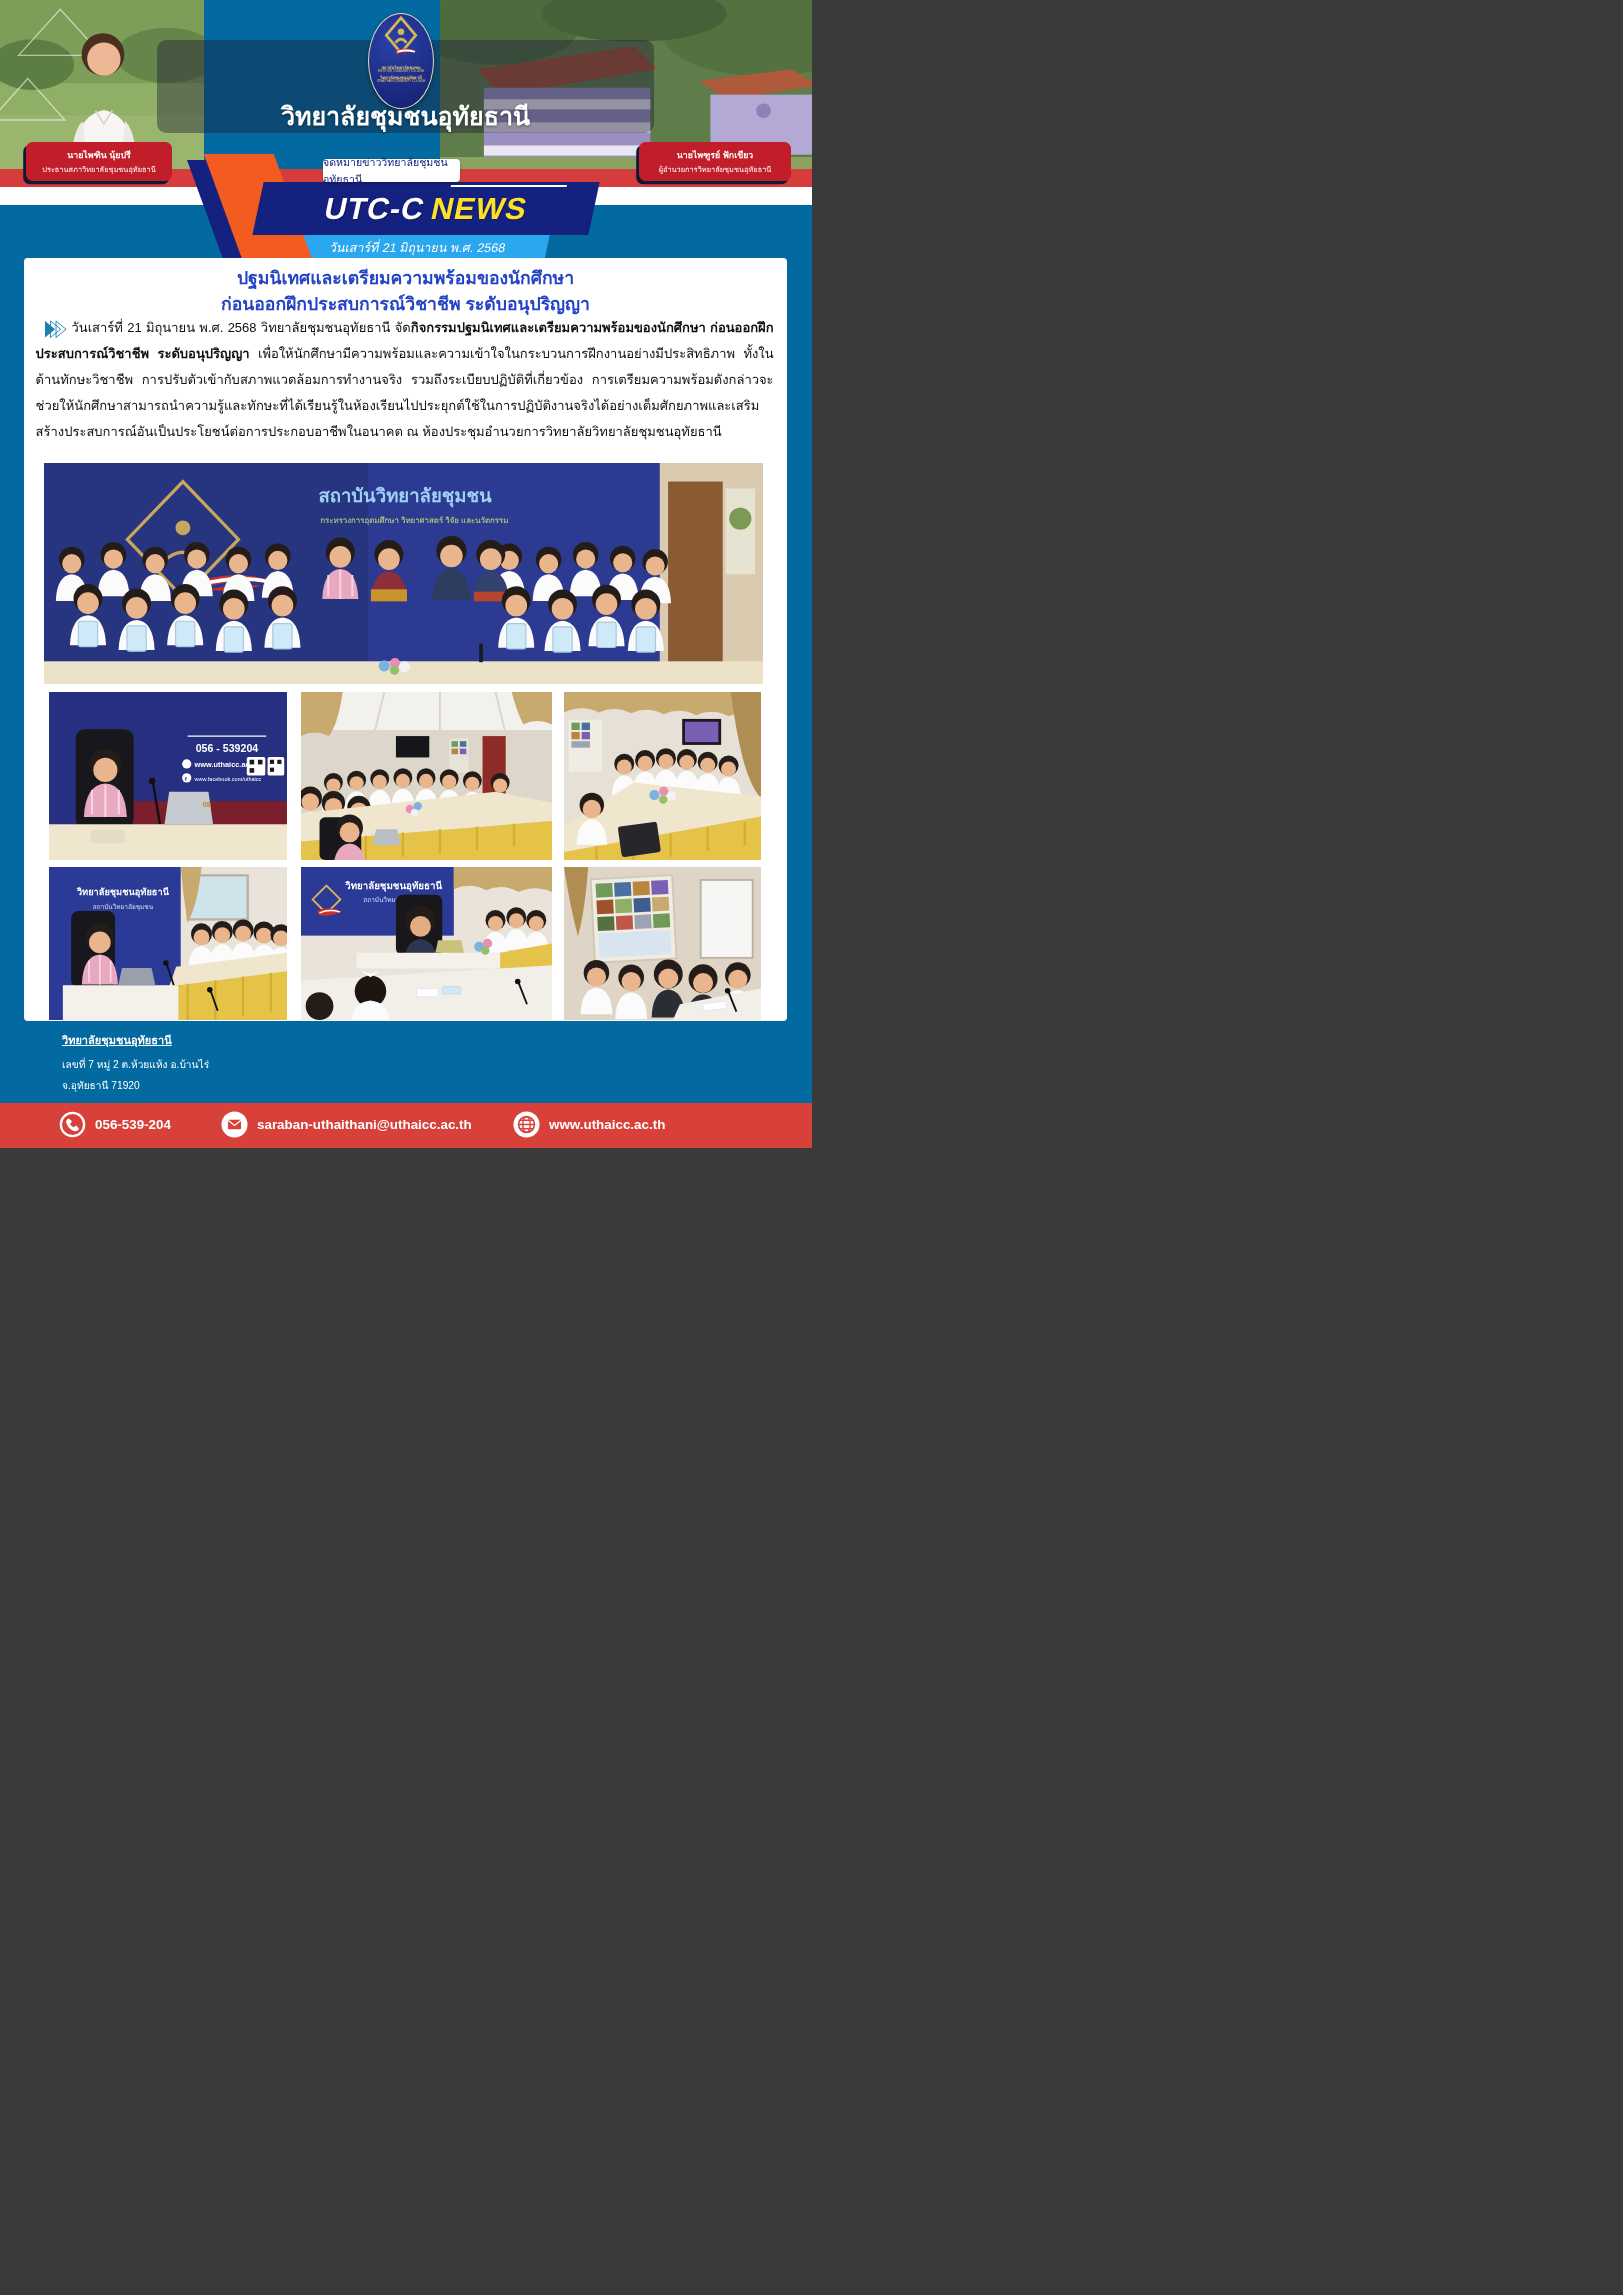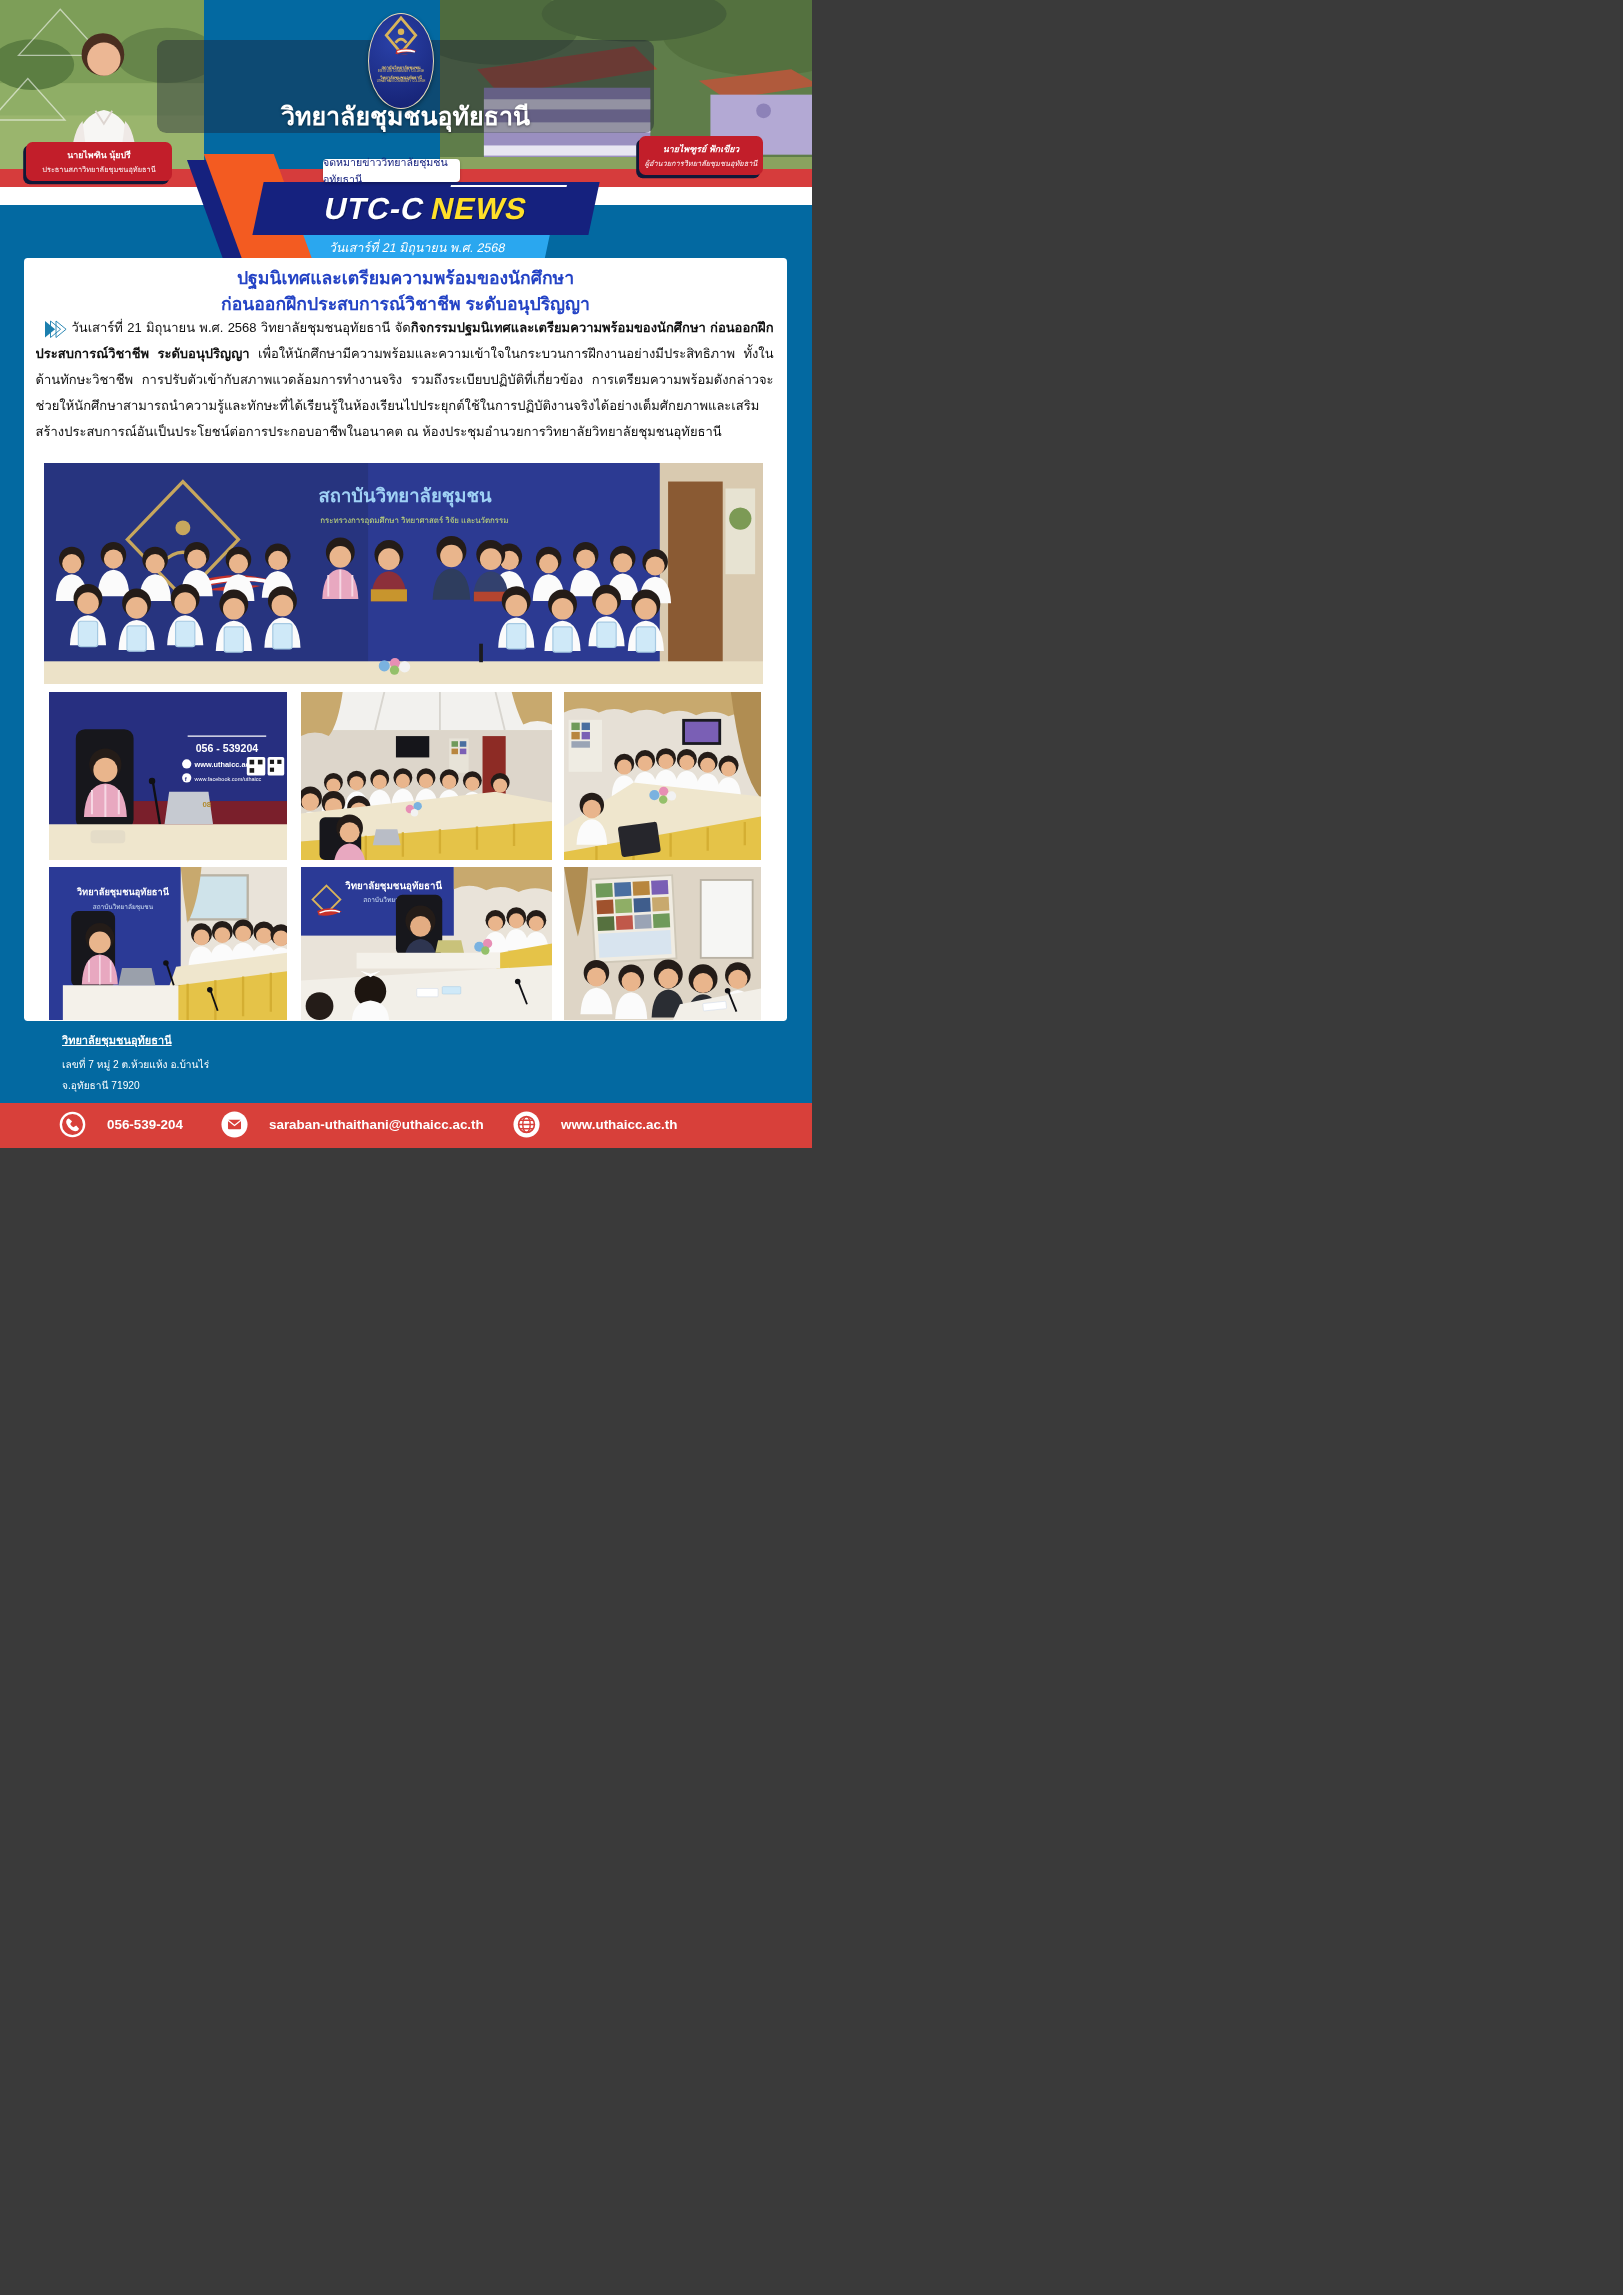--- a/index.html
+++ b/index.html
@@ -52,21 +52,21 @@
   .body-text{position:absolute;left:11.6px;top:57px;width:738px;height:159px;overflow:hidden;
              font-size:13px;line-height:26px;color:#101010;text-align:justify;}
   .body-text .b{font-weight:bold;}
   .chevron{float:left;margin:4.6px 4.6px 0 9.3px;}
   .ph{position:absolute;overflow:hidden;background:#888;}
   
   .foot{color:#fff;z-index:3;}
   .foot .hd{font-size:11px;font-weight:bold;text-decoration:underline;}
   .foot .ln{font-size:10.2px;}
   .bottom-bar{left:0;top:1103px;width:812px;height:45px;background:#d8403a;z-index:12;}
-  .contact{position:absolute;display:flex;align-items:center;gap:21px;color:#fff;
+  .contact{position:absolute;display:flex;align-items:center;gap:9px;color:#fff;
            font-size:13.4px;font-weight:bold;top:8.3px;}
 </style>
 </head>
 <body>
 
 <svg width="0" height="0" style="position:absolute" aria-hidden="true">
   <defs>
     <g id="pw">
         <circle cx="0" cy="-3" r="12" fill="#241c18"></circle>
         <circle cx="0" cy="1" r="9" fill="#e9b58c"></circle>
@@ -168,21 +168,21 @@
     </div>
   </div>
 
   <div class="abs band-red" style="z-index:5;"></div>
   <div class="abs band-white" style="z-index:2;"></div>
 
   <div class="abs caption" style="left:26px;top:142px;width:146px;height:39px;">
     <div class="l1">นายไพฑิน  นุ้ยปรี</div>
     <div class="l2">ประธานสภาวิทยาลัยชุมชนอุทัยธานี</div>
   </div>
-  <div class="abs caption" style="left:639px;top:136px;width:124px;height:39px;font-style:italic;">
+  <div class="abs caption" style="left:639px;top:142px;width:152px;height:39px;">
     <div class="l1">นายไพฑูรย์  ฟักเขียว</div>
     <div class="l2">ผู้อำนวยการวิทยาลัยชุมชนอุทัยธานี</div>
   </div>
 
   <div class="abs stripe-navy"></div>
   <div class="abs tri-teal"></div>
   <div class="abs stripe-orange"></div>
   <div class="abs pill">
     <span>จดหมายข่าววิทยาลัยชุมชนอุทัยธานี</span>
   </div>

